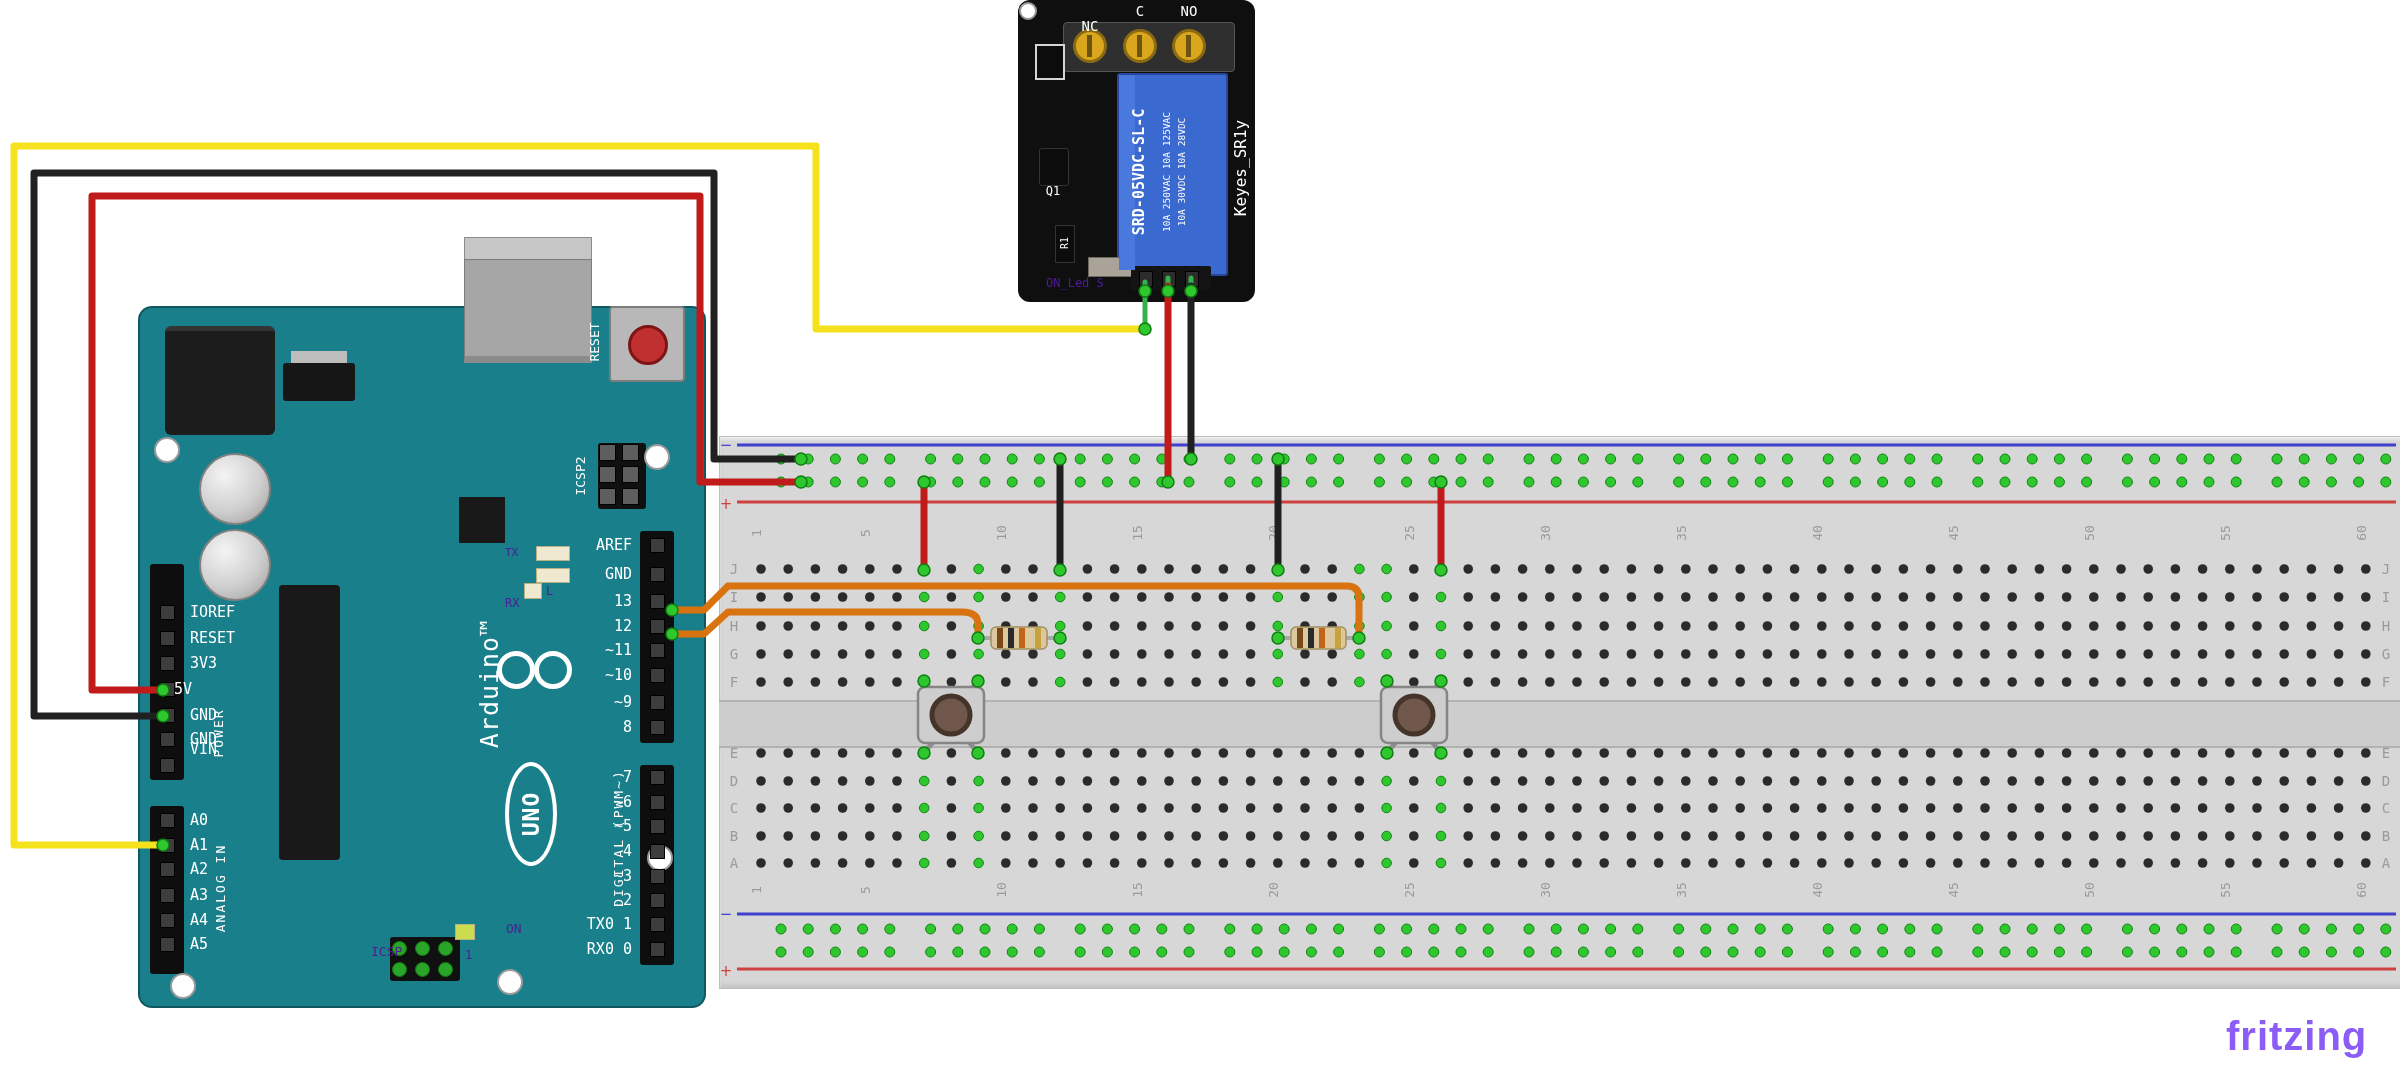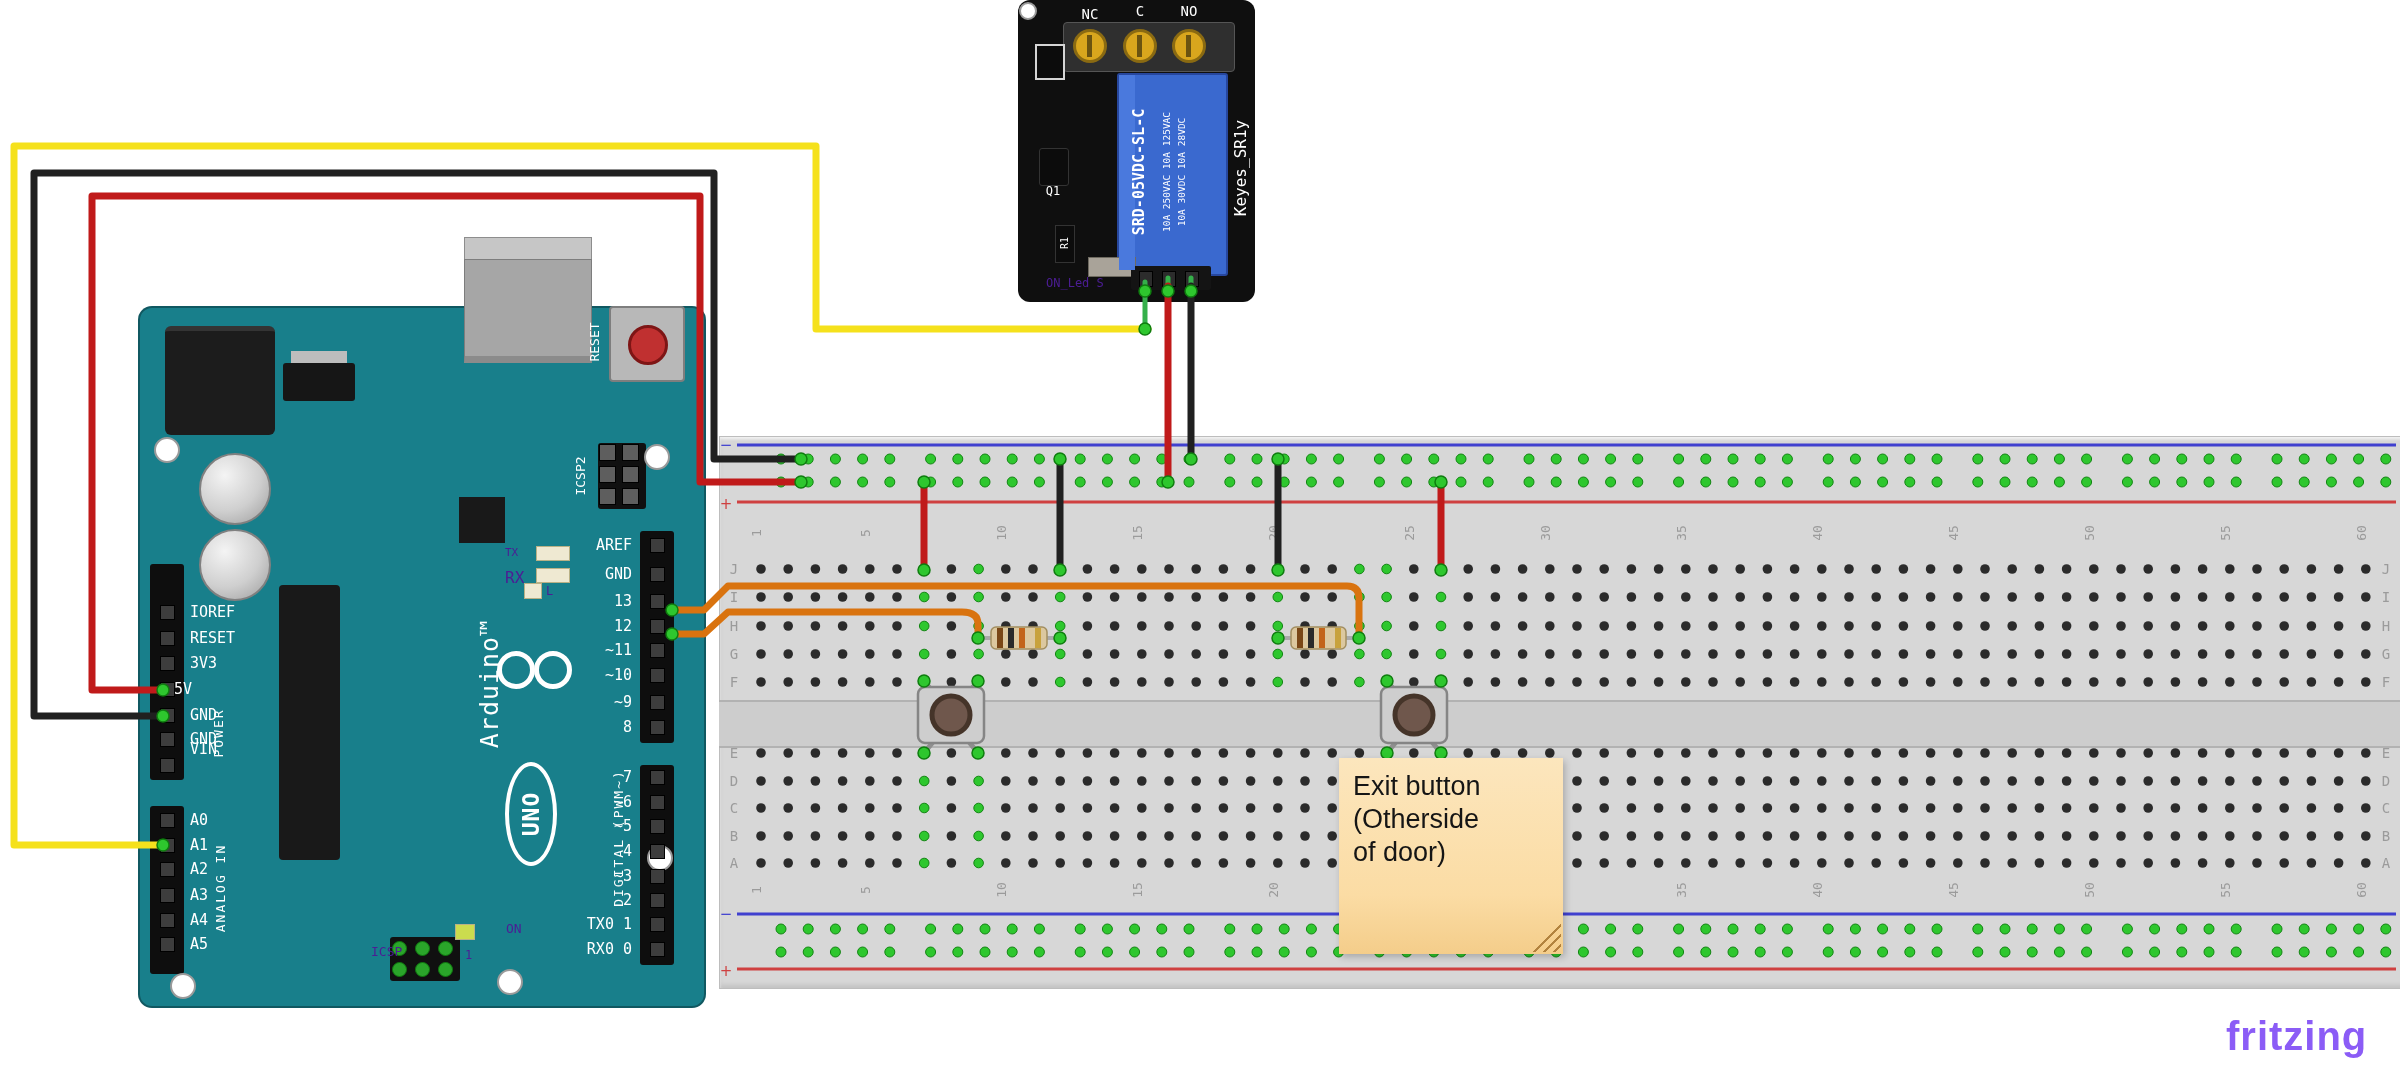--- a/index.html
+++ b/index.html
@@ -74,36 +74,36 @@
   <div class="ring" style="left:505px;top:762px;width:52px;height:104px;border-width:4px;box-sizing:border-box"></div>
 
   <div class="vlbl" style="left:594px;top:342px;font-size:13px">RESET</div>
   <div class="vlbl" style="left:580px;top:476px;font-size:13px">ICSP2</div>
   <div class="vlbl" style="left:618px;top:838px;font-size:13px;letter-spacing:2px">DIGITAL (PWM~)</div>
   <div class="vlbl" style="left:218px;top:733px;font-size:13px;letter-spacing:2px">POWER</div>
   <div class="vlbl" style="left:220px;top:888px;font-size:13px;letter-spacing:2px">ANALOG IN</div>
   <div class="vlbl" style="left:489px;top:684px;font-size:25px;letter-spacing:1px">Arduino™</div>
   <div class="vlbl" style="left:531px;top:814px;font-size:23px;font-weight:bold;letter-spacing:1px">UNO</div>
   <div class="hlbl" style="left:505px;top:546px;font-size:11px">TX</div>
-  <div class="hlbl" style="left:505px;top:568px;font-size:16px">RX</div>
+  <div class="hlbl" style="left:505px;top:596px;font-size:12px">RX</div>
   <div class="hlbl" style="left:546px;top:584px;font-size:12px">L</div>
   <div class="hlbl" style="left:506px;top:921px">ON</div>
   <div class="hlbl" style="left:371px;top:944px">ICSP</div>
   <div class="hlbl" style="left:465px;top:948px;font-size:12px">1</div>
 
   <div class="abs" style="left:1018px;top:0;width:237px;height:302px;background:#0f0f0f;border-radius:12px;z-index:10"></div>
   <div class="mhole" style="left:1019px;top:2px;width:14px;height:14px"></div>
   <div class="abs ob" style="left:1063px;top:22px;width:170px;height:48px;background:#2f2f2f;border:1px solid #555;border-radius:4px"></div>
   <div class="abs ob" style="left:1073px;top:29px;width:34px;height:34px;border-radius:50%;background:#d9a61d;border:3px solid #8a6a12;box-sizing:border-box;z-index:12"></div>
   <div class="abs ob" style="left:1123px;top:29px;width:34px;height:34px;border-radius:50%;background:#d9a61d;border:3px solid #8a6a12;box-sizing:border-box;z-index:12"></div>
   <div class="abs ob" style="left:1172px;top:29px;width:34px;height:34px;border-radius:50%;background:#d9a61d;border:3px solid #8a6a12;box-sizing:border-box;z-index:12"></div>
   <div class="abs" style="left:1087px;top:35px;width:5px;height:22px;background:#6b5310;z-index:13"></div>
   <div class="abs" style="left:1137px;top:35px;width:5px;height:22px;background:#6b5310;z-index:13"></div>
   <div class="abs" style="left:1186px;top:35px;width:5px;height:22px;background:#6b5310;z-index:13"></div>
-  <div class="tlbl" style="left:1070px;top:6px">NC</div>
+  <div class="tlbl" style="left:1070px;top:18px">NC</div>
   <div class="tlbl" style="left:1120px;top:3px">C</div>
   <div class="tlbl" style="left:1169px;top:3px">NO</div>
 
   <div class="abs ob" style="left:1117px;top:73px;width:107px;height:199px;background:#3a69cf;border:2px solid #27479e;border-radius:3px"></div>
   <div class="abs" style="left:1119px;top:75px;width:16px;height:195px;background:#4a79dd;z-index:12"></div>
   <div class="vlbl" style="left:1139px;top:172px;font-size:15px;font-weight:bold">SRD-05VDC-SL-C</div>
   <div class="vlbl" style="left:1166px;top:172px;font-size:9.5px">10A 250VAC 10A 125VAC</div>
   <div class="vlbl" style="left:1181px;top:172px;font-size:9.5px">10A 30VDC 10A 28VDC</div>
   <div class="vlbl" style="left:1240px;top:168px;font-size:16px">Keyes_SR1y</div>
 
@@ -1077,26 +1077,20 @@
         <circle cx="978" cy="681" r="6" fill="#2ec72e" stroke="#0f7d0f" stroke-width="1.5"></circle>
         <circle cx="924" cy="753" r="6" fill="#2ec72e" stroke="#0f7d0f" stroke-width="1.5"></circle>
         <circle cx="978" cy="753" r="6" fill="#2ec72e" stroke="#0f7d0f" stroke-width="1.5"></circle>
         <circle cx="1387" cy="681" r="6" fill="#2ec72e" stroke="#0f7d0f" stroke-width="1.5"></circle>
         <circle cx="1441" cy="681" r="6" fill="#2ec72e" stroke="#0f7d0f" stroke-width="1.5"></circle>
         <circle cx="1387" cy="753" r="6" fill="#2ec72e" stroke="#0f7d0f" stroke-width="1.5"></circle>
         <circle cx="1441" cy="753" r="6" fill="#2ec72e" stroke="#0f7d0f" stroke-width="1.5"></circle>
       </g>
   </svg>
 
-  <div class="note" style="left:1339px;top:758px;width:200px;height:184px">
-    <div class="noteline">Exit button</div>
-    <div class="noteline">(Otherside</div>
-    <div class="noteline">of door)</div>
-    <div class="grip"></div>
-  </div>
 
   <div class="abs" style="left:2226px;top:1014px;font:bold 40px 'Liberation Sans',sans-serif;color:#8b5cf6;letter-spacing:1px;z-index:70">fritzing</div>
 
 <div class="pinlbl ra" style="left: 540px; top: 536px; width: 92px;">AREF</div>
     <div class="pinlbl ra" style="left: 540px; top: 565px; width: 92px;">GND</div>
     <div class="pinlbl ra" style="left: 540px; top: 592px; width: 92px;">13</div>
     <div class="pinlbl ra" style="left: 540px; top: 617px; width: 92px;">12</div>
     <div class="pinlbl ra" style="left: 540px; top: 641px; width: 92px;">~11</div>
     <div class="pinlbl ra" style="left: 540px; top: 666px; width: 92px;">~10</div>
     <div class="pinlbl ra" style="left: 540px; top: 693px; width: 92px;">~9</div>

